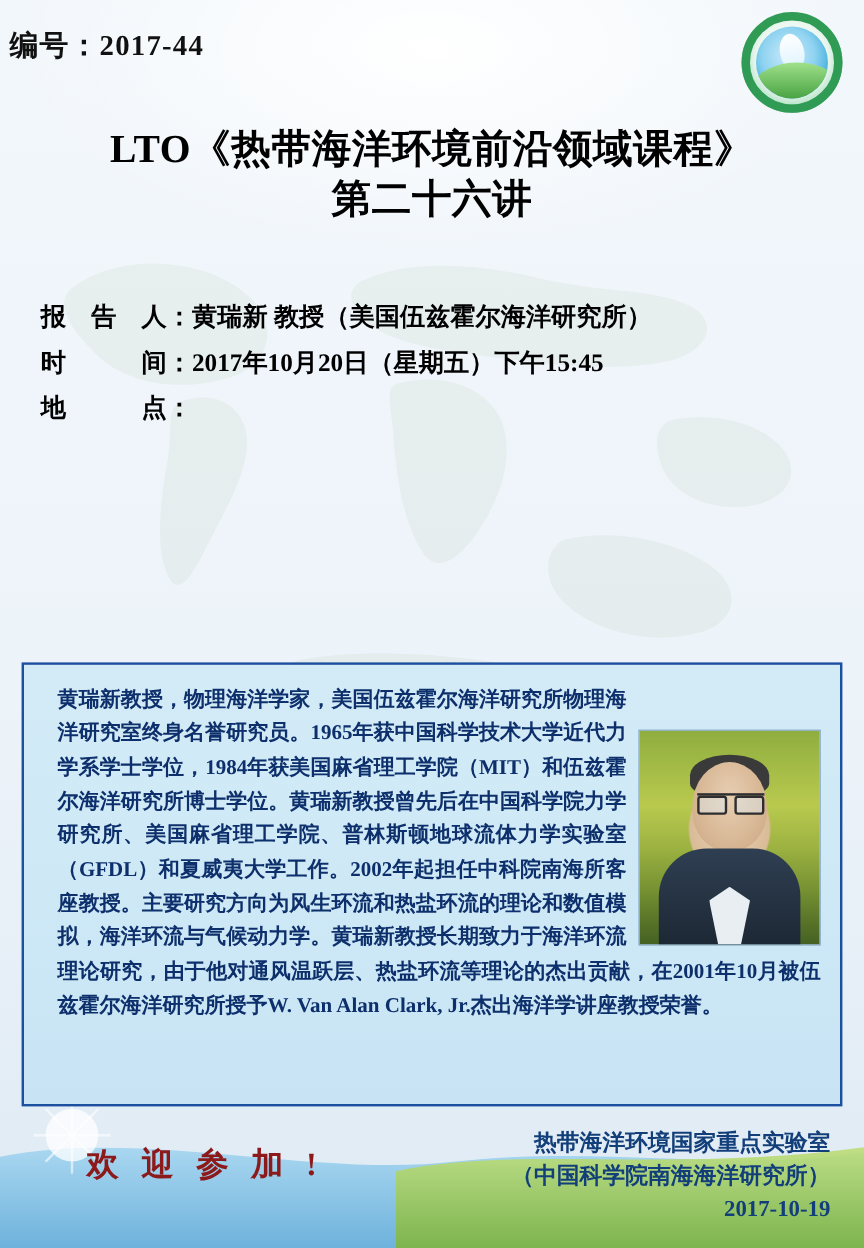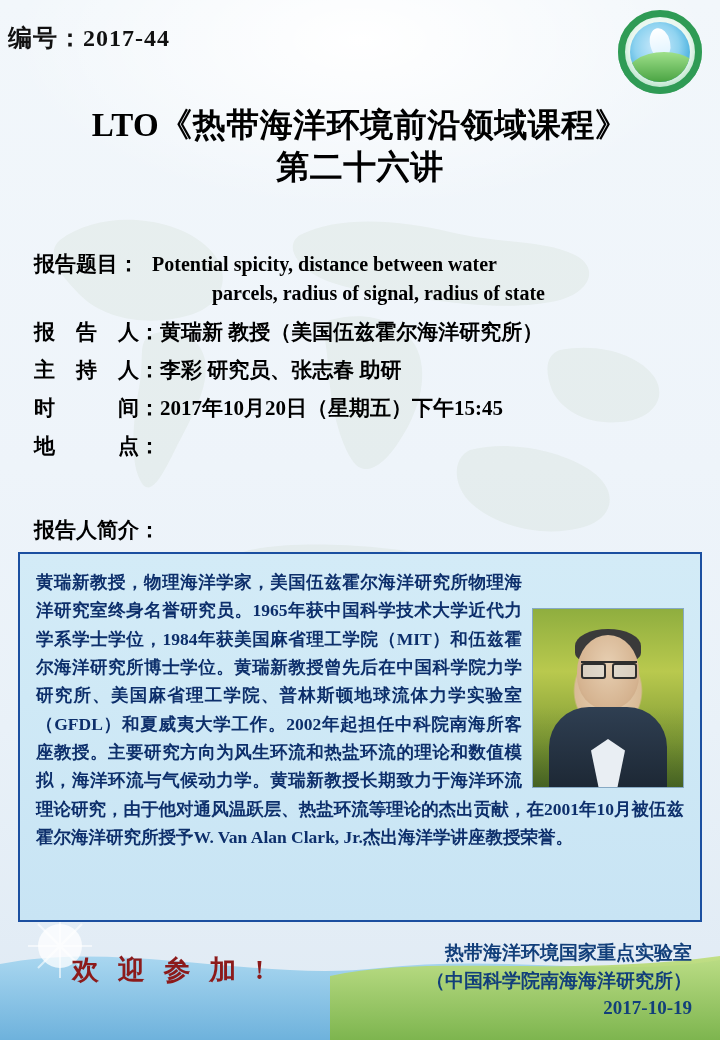--- a/index.html
+++ b/index.html
@@ -142,21 +142,21 @@
   }
 
   .bio-box {
     position: absolute;
     left: 18px; top: 552px;
     width: 684px;
     height: 370px;
     box-sizing: border-box;
     border: 2px solid #1b4fa0;
     background: linear-gradient(180deg, #d3ebf7 0%, #cfe9f6 40%, #c8e4f4 100%);
-    padding: 14px 16px 10px 16px;
+    padding: 14px 16px 10px 28px;
   }
   .bio-text {
     font-family: "Liberation Serif", serif;
     font-size: 17.5px;
     line-height: 1.62;
     color: #0d2f6b;
     text-align: justify;
     font-weight: bold;
   }
   .portrait {
@@ -281,50 +281,38 @@
 
   <div class="serial">编号：2017-44</div>
 
   <div class="title-block">
     <div class="title-line1">LTO《热带海洋环境前沿领域课程》</div>
     <div class="title-line2">第二十六讲</div>
   </div>
 
   <div class="info">
 
-    <div class="info-row">
-      <div class="info-label">报告题目：</div>
-      <div class="info-value topic-en">
-        <span>Potential spicity, distance between water</span>
-        <span class="l2">parcels, radius of signal, radius of state</span>
-      </div>
-    </div>
 
     <div class="info-row">
       <div class="info-label">报　告　人：</div>
       <div class="info-value">黄瑞新 教授（美国伍兹霍尔海洋研究所）</div>
     </div>
 
-    <div class="info-row">
-      <div class="info-label">主　持　人：</div>
-      <div class="info-value">李彩 研究员、张志春 助研</div>
-    </div>
 
     <div class="info-row">
       <div class="info-label">时　　　间：</div>
       <div class="info-value">2017年10月20日（星期五）下午15:45</div>
     </div>
 
     <div class="info-row">
       <div class="info-label">地　　　点：</div>
     </div>
 
   </div>
 
-  <div class="brief-label">报告人简介：</div>
 
   <div class="bio-box">
     <div class="portrait">
       <div class="hair"></div>
       <div class="head"></div>
       <div class="glasses"></div>
       <div class="body"></div>
       <div class="shirt"></div>
     </div>
     <div class="bio-text">黄瑞新教授，物理海洋学家，美国伍兹霍尔海洋研究所物理海洋研究室终身名誉研究员。1965年获中国科学技术大学近代力学系学士学位，1984年获美国麻省理工学院（MIT）和伍兹霍尔海洋研究所博士学位。黄瑞新教授曾先后在中国科学院力学研究所、美国麻省理工学院、普林斯顿地球流体力学实验室（GFDL）和夏威夷大学工作。2002年起担任中科院南海所客座教授。主要研究方向为风生环流和热盐环流的理论和数值模拟，海洋环流与气候动力学。黄瑞新教授长期致力于海洋环流理论研究，由于他对通风温跃层、热盐环流等理论的杰出贡献，在2001年10月被伍兹霍尔海洋研究所授予W. Van Alan Clark, Jr.杰出海洋学讲座教授荣誉。</div>

